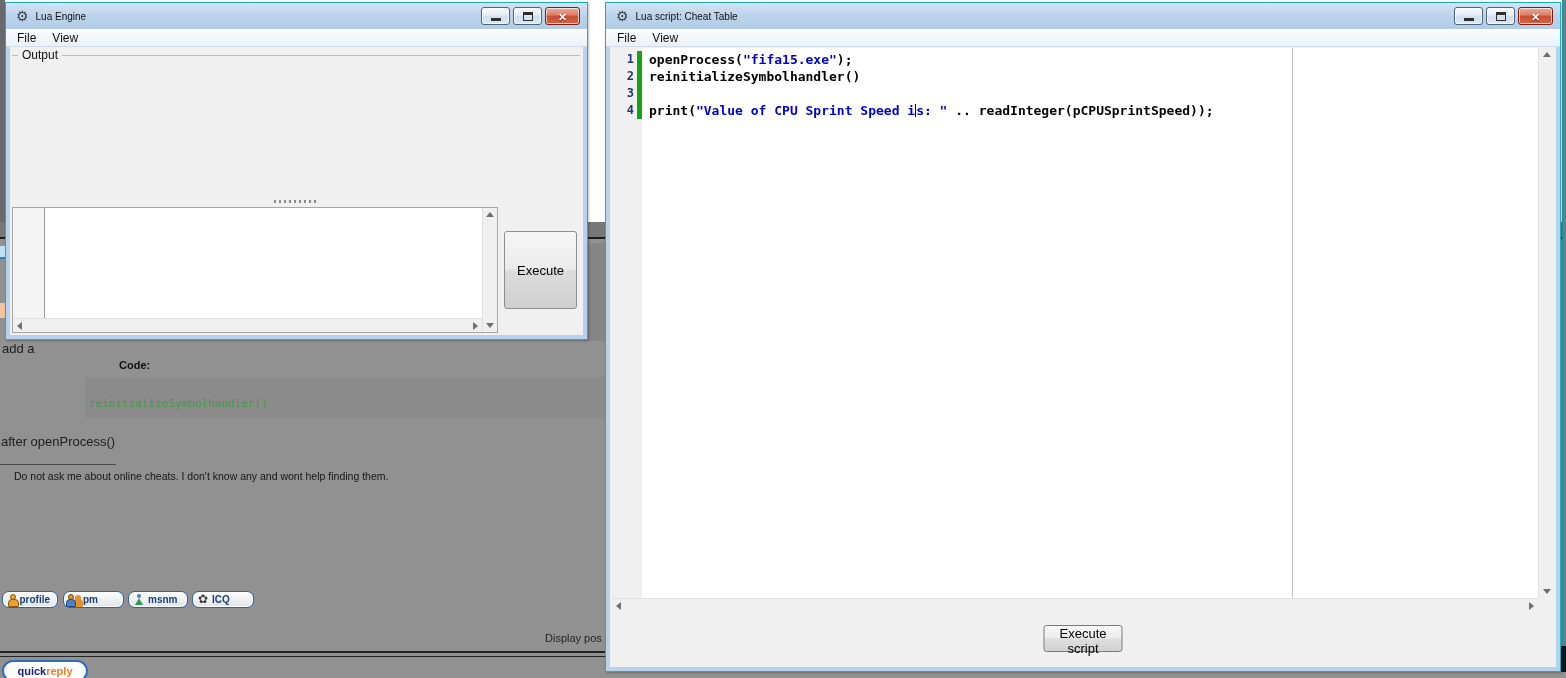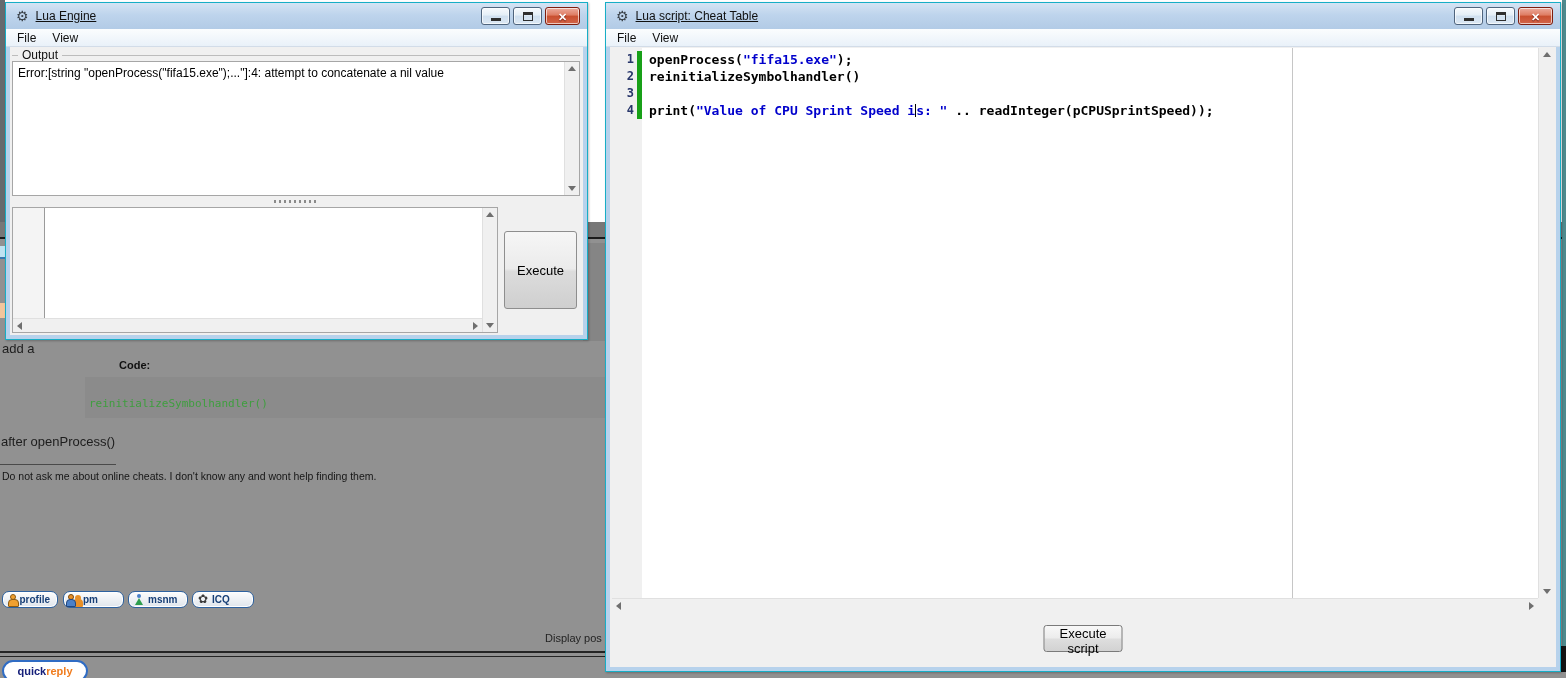--- a/index.html
+++ b/index.html
@@ -16,21 +16,21 @@
   .frag-black-right { position:absolute; left:1559px; top:646px; width:7px; height:26px; background:#141414; }
   .frag-teal-right { position:absolute; left:1562px; top:0; width:4px; height:646px; background:#4f8a8e; }
 
   .forum { position:absolute; left:0; top:0; width:1566px; height:678px; z-index:1; }
   .post-clip { position:absolute; left:2px; top:341px; font-size:13px; color:#1d1d1d; }
   .code-label { position:absolute; left:88px; top:359px; font-size:11px; font-weight:bold; color:#101010;margin-left:31px; }
   .code-block { position:absolute; left:85px; top:377px; width:527px; height:41px; background:#8b8b8b; }
   .code-content { position:absolute; left:4px; top:20px; font-family:"DejaVu Sans Mono", monospace; font-size:11px; color:#3f9e3f; }
   .post-after { position:absolute; left:1px; top:434px; font-size:13px; color:#1d1d1d; }
   .sig-divider { position:absolute; left:0; top:464px; width:116px; border-top:1px solid #4a4a4a; }
-  .sig-text { position:absolute; left:2px; top:470px; font-size:10.5px; color:#161616; }
+  .sig-text { position:absolute; left:14px; top:470px; font-size:10.5px; color:#161616; }
 
   .pbtn { position:absolute; top:591px; height:17px; border:1px solid #2e62a0; border-radius:7px;
           background:linear-gradient(#fdfdfd,#dfe5ec); box-shadow:inset 0 0 0 1px #ffffff;
           display:flex; align-items:center; padding:0 7px 0 4px; gap:3px; cursor:pointer; }
   .pbtn .plabel { font-size:10px; font-weight:bold; color:#173f77; line-height:1; }
   .picon { position:relative; width:12px; height:11px; display:inline-block; }
   .person-icon::before { content:""; position:absolute; left:3px; top:0; width:4px; height:4px; border-radius:50%; background:#f0a030; border:1px solid #8a5a14; }
   .person-icon::after  { content:""; position:absolute; left:1px; top:5px; width:9px; height:6px; border-radius:4px 4px 1px 1px; background:#f0a030; border:1px solid #8a5a14; }
   .two-persons-icon::before { content:""; position:absolute; left:0; top:0; width:4px; height:4px; border-radius:50%; background:#e89028; border:1px solid #7a4a10; box-shadow:7px 1px 0 #e89028; }
   .two-persons-icon::after  { content:""; position:absolute; left:-2px; top:5px; width:8px; height:6px; border-radius:4px 4px 1px 1px; background:#4a80c8; border:1px solid #24477c; box-shadow:7px 0 0 #e89028; }
@@ -46,21 +46,21 @@
   .breadcrumb { position:absolute; left:100px; top:664px; font-size:12.5px; font-weight:bold; }
   .breadcrumb a { color:#2e7cba; text-decoration:none; cursor:pointer; }
   .breadcrumb .bsep { color:#222222; }
 
   
   .win { position:absolute; z-index:10; display:flex; flex-direction:column;
          background:#b7d2ec; border:1px solid #17aec6; box-shadow:1px 1px 2px rgba(0,0,0,.25); }
   .titlebar { height:26px; flex:0 0 26px; display:flex; align-items:center; padding:0 7px 0 10px;
               background:linear-gradient(#d5e4f4,#bed4ec 45%,#b2cbe6); cursor:default; }
   .app-icon { font-size:14px; color:#3a4148; line-height:1; }
-  .title-text { font-size:12px; color:#101010; margin-left:7px; white-space:nowrap;text-decoration:underline; }
+  .title-text { font-size:10px; color:#101010; margin-left:7px; white-space:nowrap; }
   .cap-group { margin-left:auto; display:flex; gap:3px; }
   .cap-btn { width:29px; height:18px; border:1px solid #4f647d; border-radius:3px; cursor:pointer;
              background:linear-gradient(#f7fafd,#e4eef7 45%,#cfdfef 50%,#dce8f4);
              box-shadow:inset 0 0 0 1px rgba(255,255,255,.65); display:flex; align-items:center; justify-content:center; }
   .cap-btn.close { width:35px; border-color:#7e1d0e; background:linear-gradient(#ecab9d,#de7c62 45%,#c94f2f 50%,#d2654a); }
   .glyph-min { width:10px; height:3px; background:#2e2e2e; margin-top:7px; }
   .glyph-max { width:10px; height:9px; border:1px solid #2e2e2e; border-top-width:3px; background:transparent; }
   .glyph-close::before { content:"✕"; color:#ffffff; font-size:11px; font-weight:bold; text-shadow:0 1px 1px #6e1206; }
   .menubar { height:18px; flex:0 0 18px; display:flex; align-items:center; padding-left:3px;
              background:linear-gradient(#fbfdfe,#e9f1f9); border-bottom:1px solid #d2dce8; }
@@ -177,27 +177,20 @@
         </span>
     </span>
   </div>
   <div class="menubar">
       <span class="menu-item">File</span>
       <span class="menu-item">View</span>
     </div>
   <div class="client">
     <div class="group-line"></div>
     <div class="group-label">Output</div>
-    <div class="memo">
-      <div class="memo-text">Error:[string "openProcess("fifa15.exe");..."]:4: attempt to concatenate a nil value</div>
-      <div class="sb-v">
-        <span class="tri tri-up"></span>
-        <span class="tri tri-down"></span>
-      </div>
-    </div>
     <div class="splitter">
         <div class="splitter-dots"></div>
       </div>
     <div class="input-panel">
       <div class="input-gutter"></div>
       <div class="sb-v">
         <span class="tri tri-up"></span>
         <span class="tri tri-down"></span>
       </div>
       <div class="sb-h" style="left:0;">

